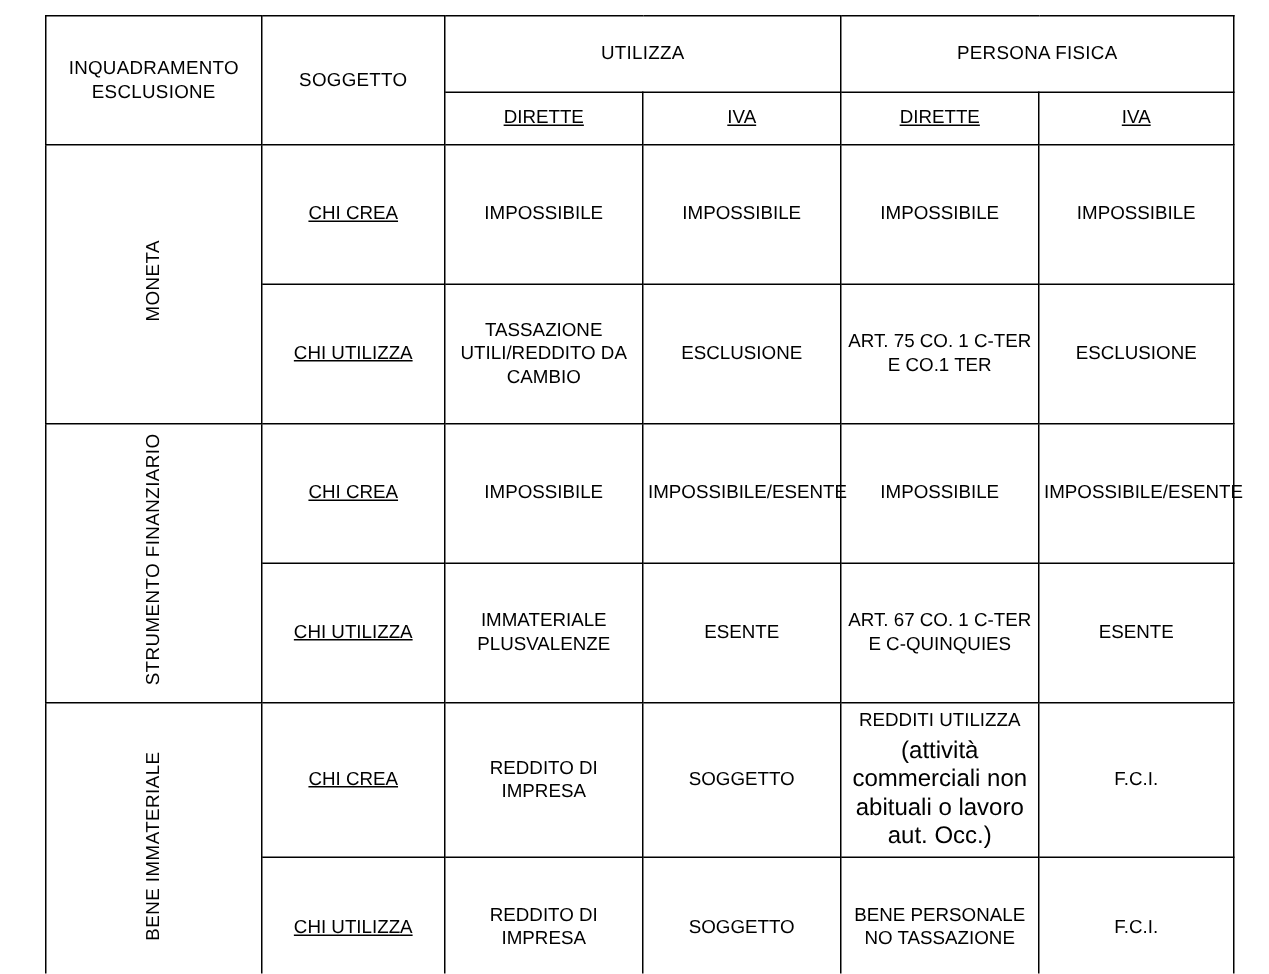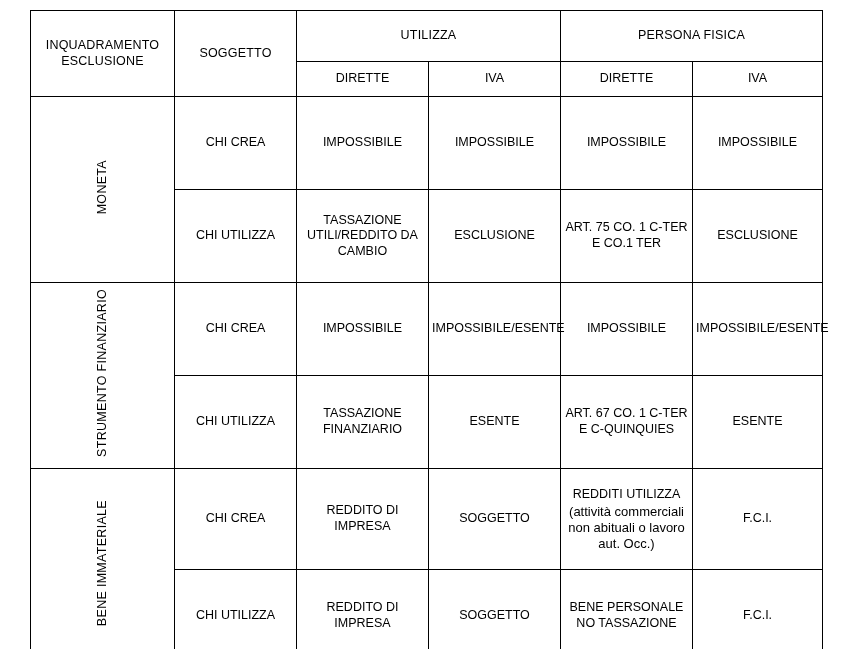--- a/index.html
+++ b/index.html
@@ -45,45 +45,47 @@
   col.c-per-i { width: 130px; }
 
   .hdr-main {
     font-weight: bold;
     font-size: 13px;
     letter-spacing: .2px;
   }
   .hdr-sub {
     font-weight: bold;
     font-size: 12.5px;
+    text-decoration: underline;
   }
   .hdr-top-row td { height: 42px; }
   .hdr-sub-row td { height: 26px; }
 
   .rowgroup-label {
     font-weight: bold;
     font-size: 13px;
     letter-spacing: .3px;
     text-decoration: underline;
     white-space: nowrap;
   }
   .vertical {
     writing-mode: vertical-rl;
     transform: rotate(180deg);
     display: inline-block;
   }
   .subject {
     font-weight: bold;
     font-size: 12.5px;
+    text-decoration: underline;
   }
   td.body-cell { height: 84px; }
   td.tall-cell { height: 92px; }
   .small-note {
     display: block;
-    font-size: 13px;
+    font-size: 16px;
     line-height: 1.2;
     margin-top: 2px;
   }
 </style>
 </head>
 <body>
 
 <div class="page">
 
   <table class="matrix">
@@ -136,21 +138,21 @@
           <span class="vertical">STRUMENTO FINANZIARIO</span>
         </td>
         <td class="subject body-cell">CHI CREA</td>
         <td class="body-cell">IMPOSSIBILE</td>
         <td class="body-cell">IMPOSSIBILE/ESENTE</td>
         <td class="body-cell">IMPOSSIBILE</td>
         <td class="body-cell">IMPOSSIBILE/ESENTE</td>
       </tr>
       <tr>
         <td class="subject body-cell">CHI UTILIZZA</td>
-        <td class="body-cell">TASSAZIONE FINANZIARIO</td>
+        <td class="body-cell">IMMATERIALE PLUSVALENZE</td>
         <td class="body-cell">ESENTE</td>
         <td class="body-cell">ART. 67 CO. 1 C-TER E C-QUINQUIES</td>
         <td class="body-cell">ESENTE</td>
       </tr>
 
       <tr>
         <td rowspan="2" class="rowgroup-label">
           <span class="vertical">BENE IMMATERIALE</span>
         </td>
         <td class="subject tall-cell">CHI CREA</td>

